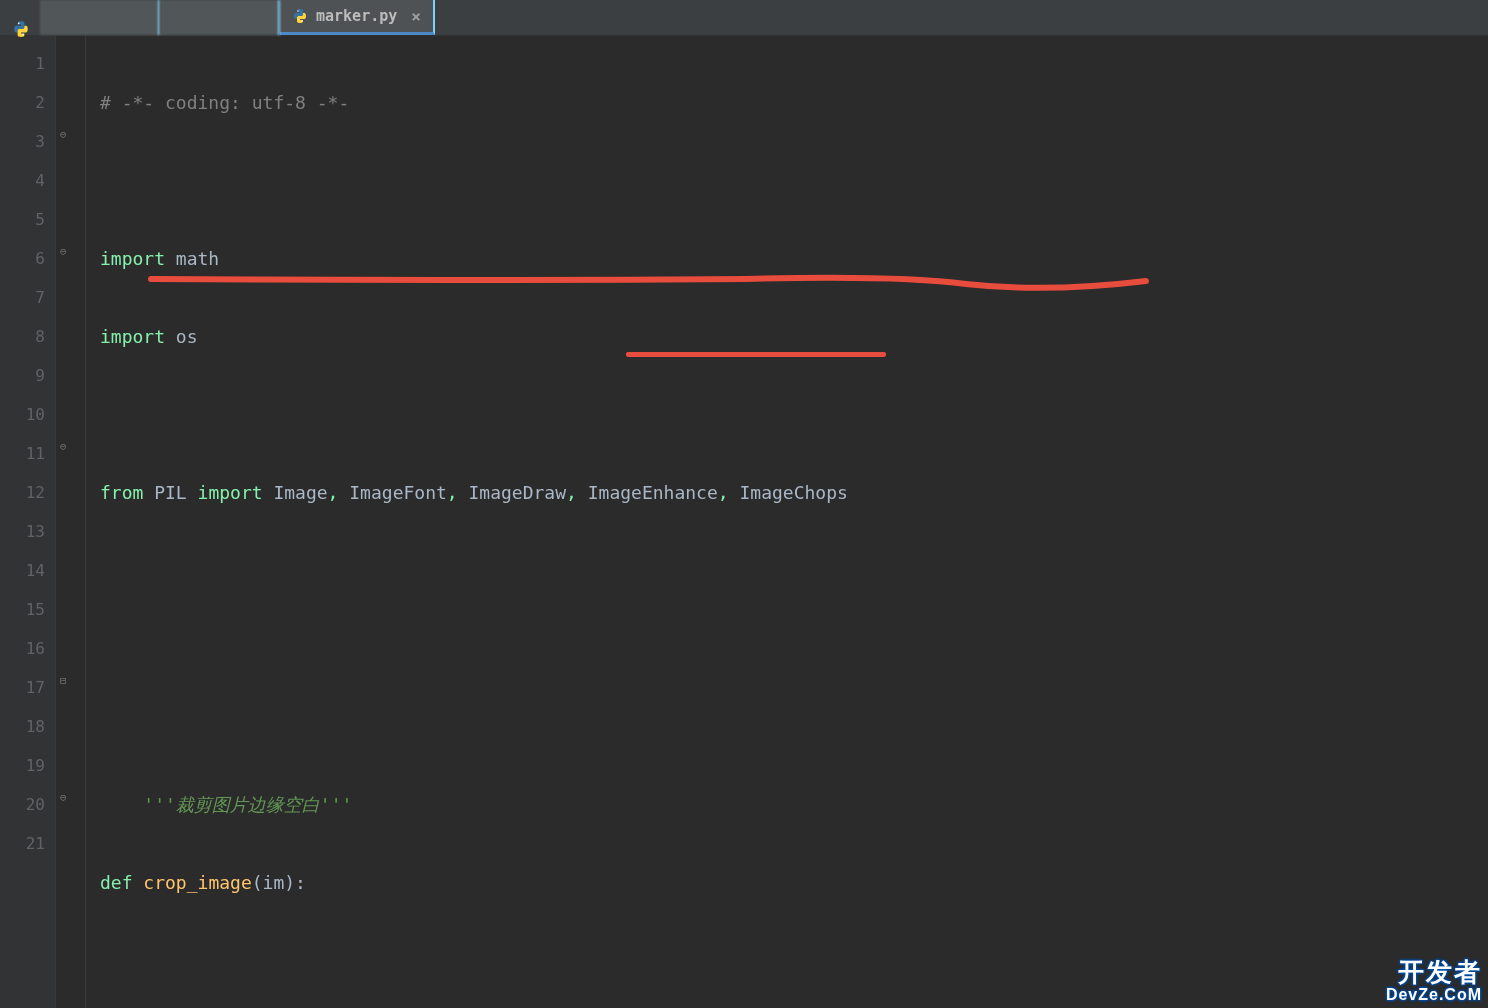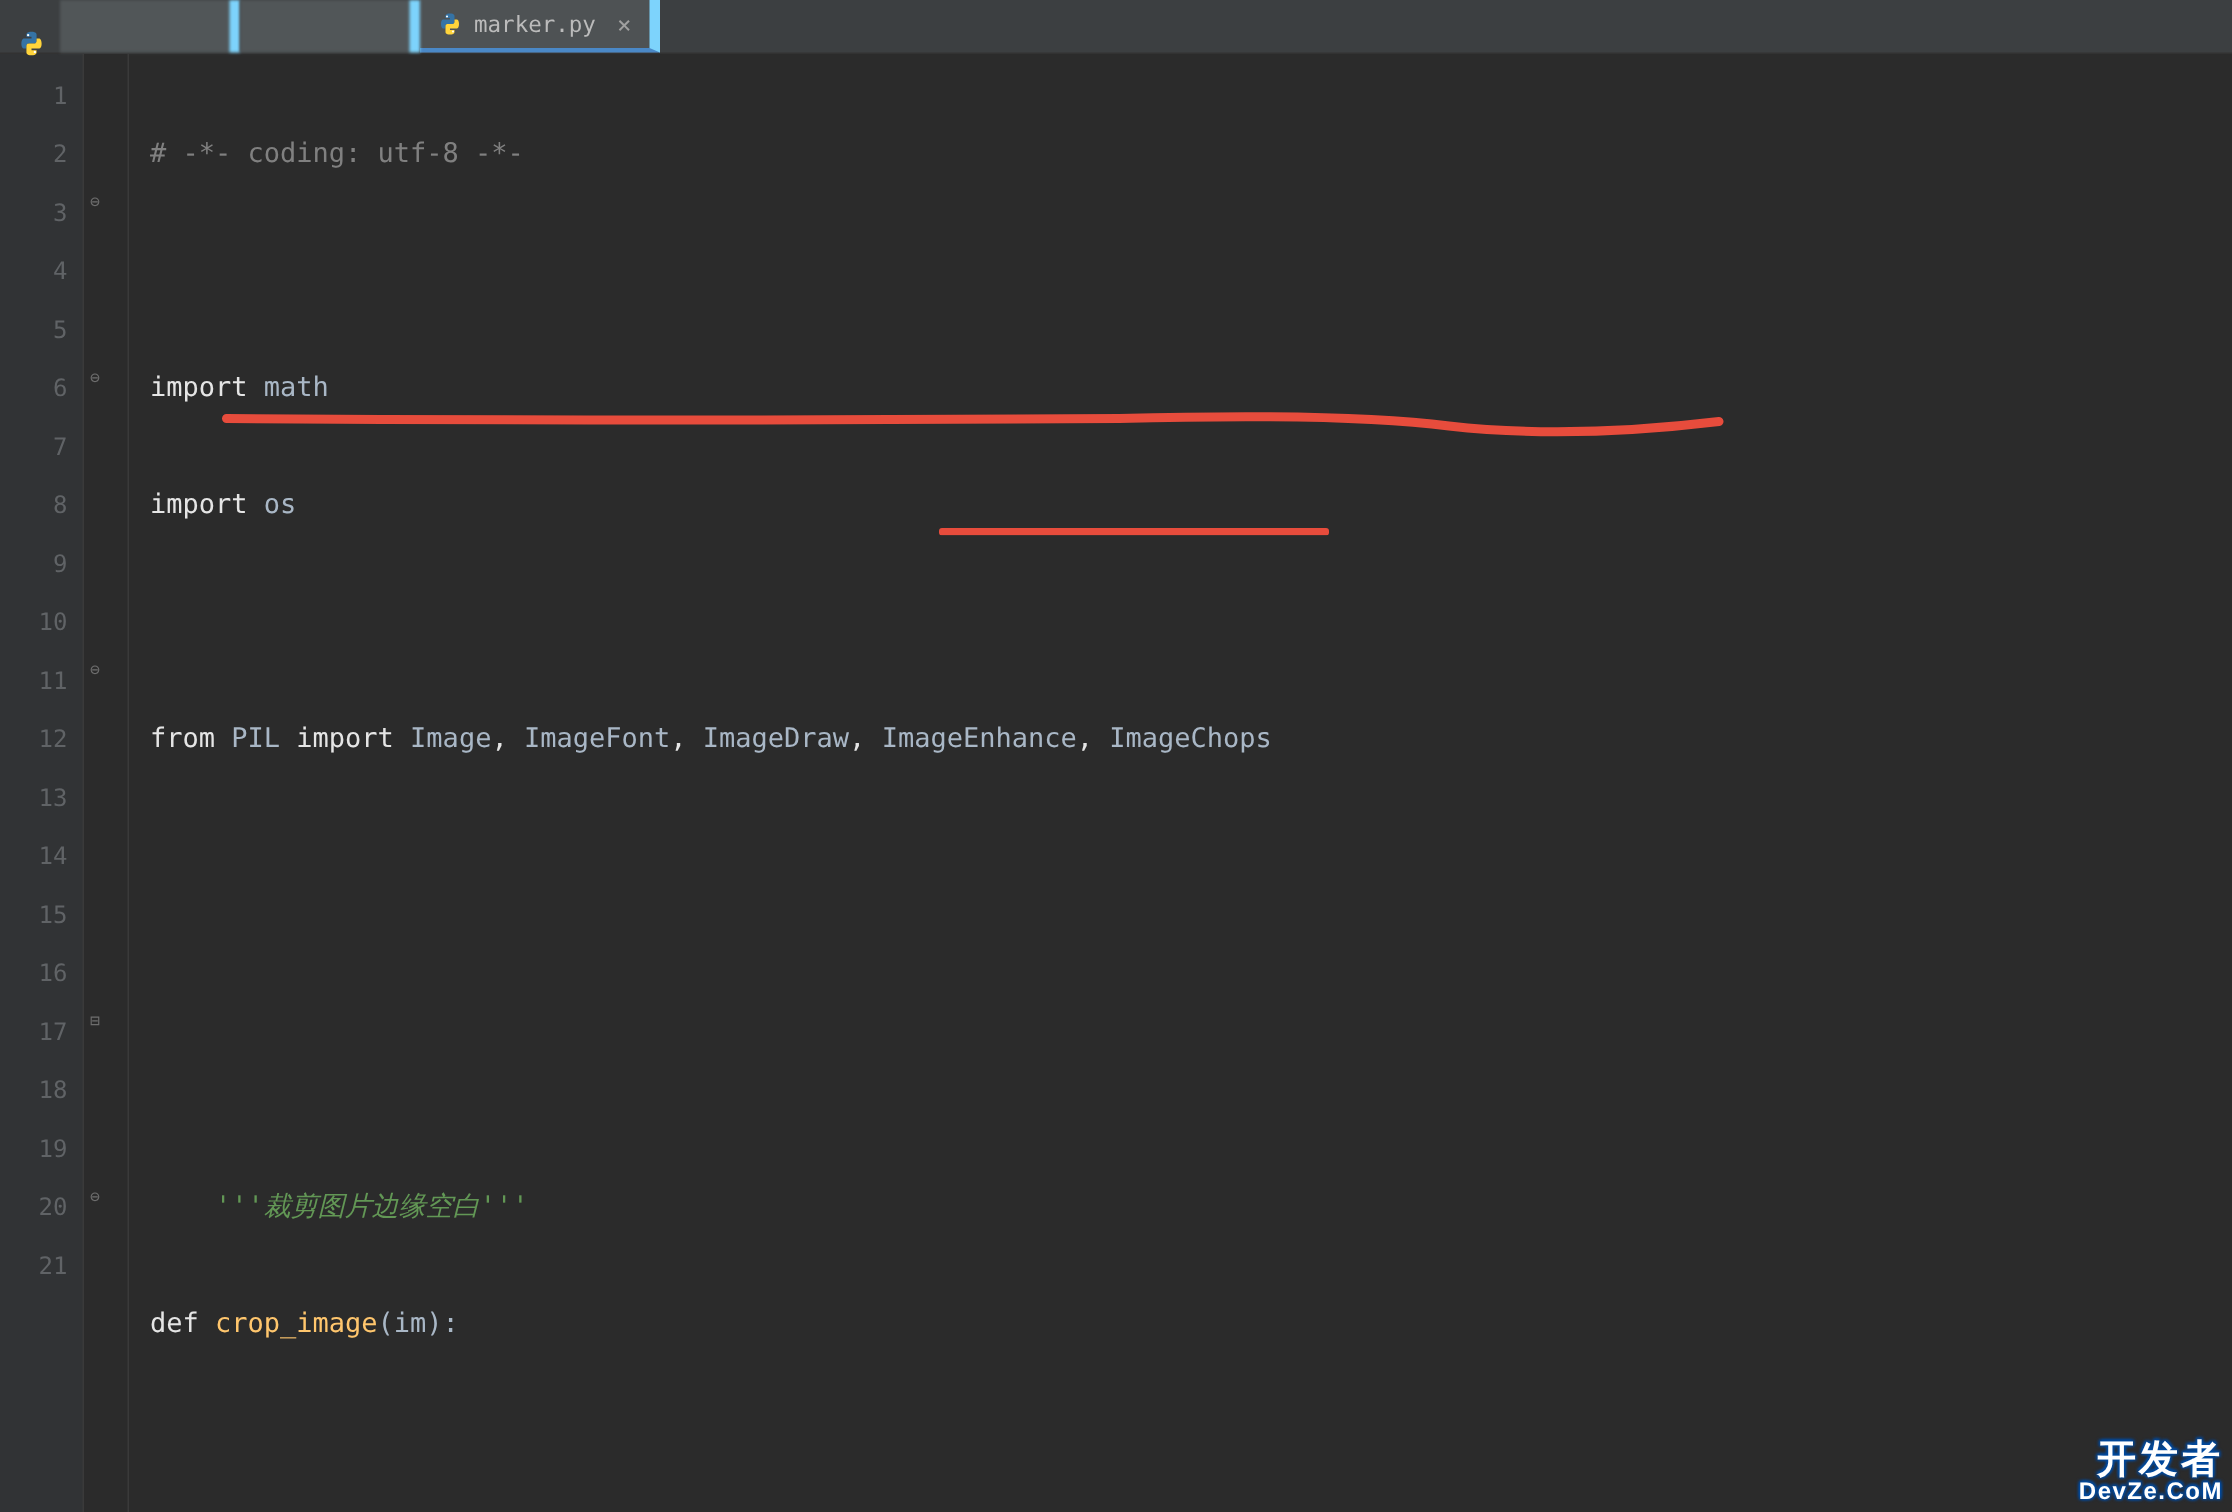--- a/index.html
+++ b/index.html
@@ -17,25 +17,26 @@
   background: #3c3f41;
   display: flex;
   align-items: stretch;
   border-bottom: 1px solid #323232;
 }
 .tab {
   display: flex;
   align-items: center;
   padding: 0 12px;
   background: #3c3f41;
-  border-right: 7px solid #7dd3fc;
+  border-right: 2px solid #7dd3fc;
   color: #bbbbbb;
   cursor: pointer;
   gap: 8px;
   font-size: 15px;
+  font-weight: bold;
 }
 .tab.inactive {
   background: #515658;
   filter: blur(1.2px);
   color: #888;
   min-width: 120px;
 }
 .tab.active {
   background: #4e5254;
   border-bottom: 3px solid #4a88c7;
@@ -82,21 +83,21 @@
 .code {
   flex: 1;
   padding: 8px 0 8px 14px;
   line-height: 39px;
   white-space: pre;
   color: #a9b7c6;
   position: relative;
 }
 .code-line { height: 39px; }
 .c-comment { color: #808080; }
-.c-keyword { color: #e5e5e5; }
+.c-keyword { color: #86efac; }
 .c-default { color: #a9b7c6; }
 .c-func { color: #ffc66d; }
 .c-docstring { color: #629755; font-style: italic; }
 .c-string { color: #629755; }
 .annotation {
   position: absolute;
   pointer-events: none;
 }
 .underline2 {
   border-top: 5px solid #e74c3c;

